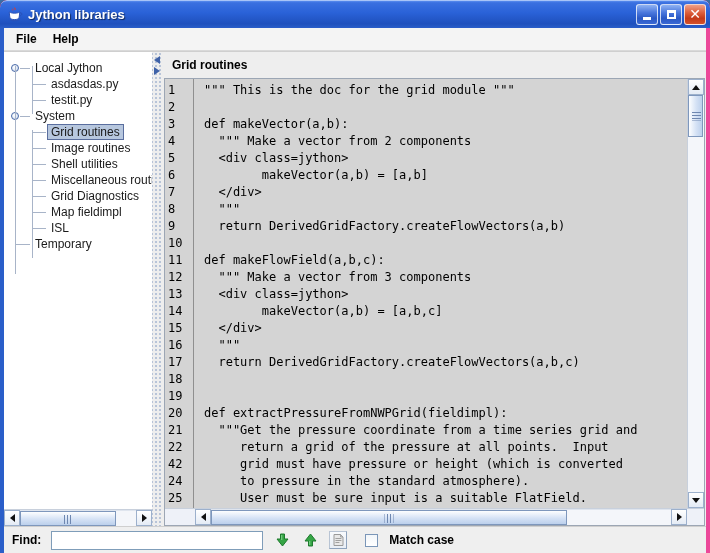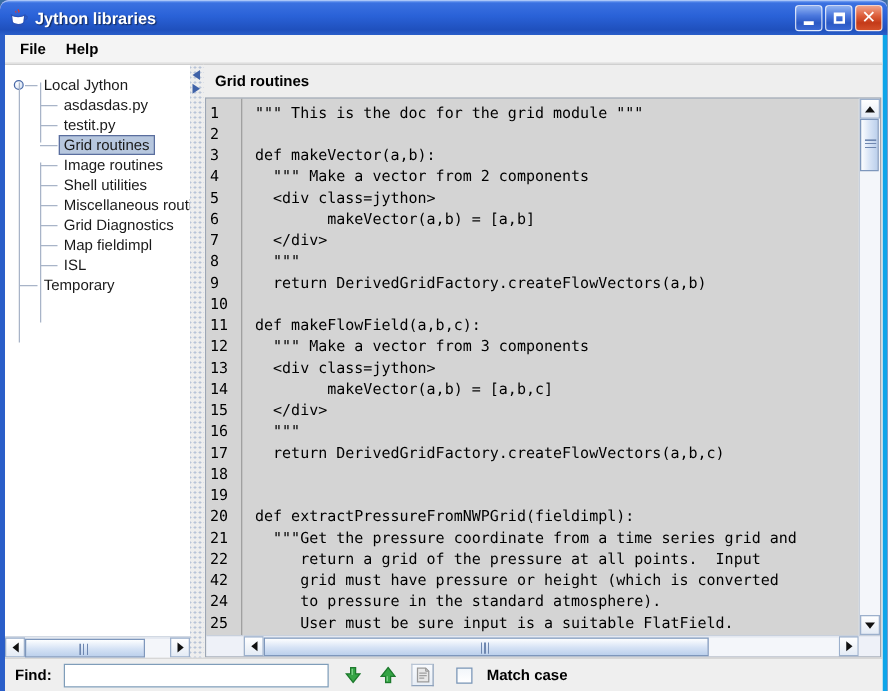--- a/index.html
+++ b/index.html
@@ -1,21 +1,21 @@
 <!DOCTYPE html>
 <html><head>
 <meta charset="utf-8">
 <style>
   * { margin:0; padding:0; box-sizing:border-box; }
   html,body { background:#3a6ea5; }
   body { font-family:"Liberation Sans", sans-serif; }
 
   .window {
     position:relative; width:710px; height:553px;
-    background:#c4b5fd; overflow:hidden;
+    background:#be185d; overflow:hidden;
     border-radius:7px 7px 0 0;
   }
 
   
   .titlebar {
     height:28px; display:flex; align-items:center;
     background:linear-gradient(180deg,#6a9cf5 0%,#3a70e0 10%,#2a62d8 45%,#1f50bd 85%,#2a5ec9 100%);
     border-radius:7px 7px 0 0; padding:0 4px 0 6px;
     box-shadow:inset 0 1px 0 rgba(255,255,255,.45);
   }
@@ -36,21 +36,21 @@
   .win-btn.blue { background:linear-gradient(180deg,#8fb2f2 0%,#4a77dd 40%,#2a58c4 70%,#3a68d4 100%); }
   .win-btn.red  { background:linear-gradient(180deg,#f0a088 0%,#dd5f3c 40%,#c43a18 70%,#d4502a 100%); }
   .glyph-min { width:8px; height:3px; background:#fff; margin-top:9px; }
   .glyph-max { width:9px; height:9px; border:2px solid #fff; border-top-width:3px; }
   .glyph-close { font-size:14px; line-height:14px; }
 
   
   .frame-body {
     display:flex; flex-direction:column;
     height:525px;
-    border-left:4px solid #2a5ec9; border-right:4px solid #0ea5e9;
+    border-left:4px solid #2a5ec9; border-right:4px solid #ec4899;
     background:#eeeeee;
   }
 
   
   .menubar {
     height:23px; background:#f4f4f4; display:flex; align-items:center;
     border-bottom:1px solid #d9d9d9; padding-left:4px; flex:0 0 auto;
   }
   .menu-item {
     font-weight:bold; font-size:12px; color:#000;
@@ -204,20 +204,25 @@
               <span class="tree-dash" style="left: 16px; width: 10px;"></span>
               <span class="tree-label">Local Jython</span>
             </div>
             <div class="tree-row lvl1">
               <span class="tree-dash" style="left: 28px; width: 14px;"></span>
               <span class="tree-label">asdasdas.py</span>
             </div>
             <div class="tree-row lvl1">
               <span class="tree-dash" style="left: 28px; width: 14px;"></span>
               <span class="tree-label">testit.py</span>
+            </div>
+            <div class="tree-row lvl0">
+              <span class="tree-handle"></span>
+              <span class="tree-dash" style="left: 16px; width: 10px;"></span>
+              <span class="tree-label">System</span>
             </div>
             <div class="tree-row lvl1">
               <span class="tree-dash" style="left: 28px; width: 14px;"></span>
               <span class="tree-label selected">Grid routines</span>
             </div>
             <div class="tree-row lvl1">
               <span class="tree-dash" style="left: 28px; width: 14px;"></span>
               <span class="tree-label">Image routines</span>
             </div>
             <div class="tree-row lvl1">

